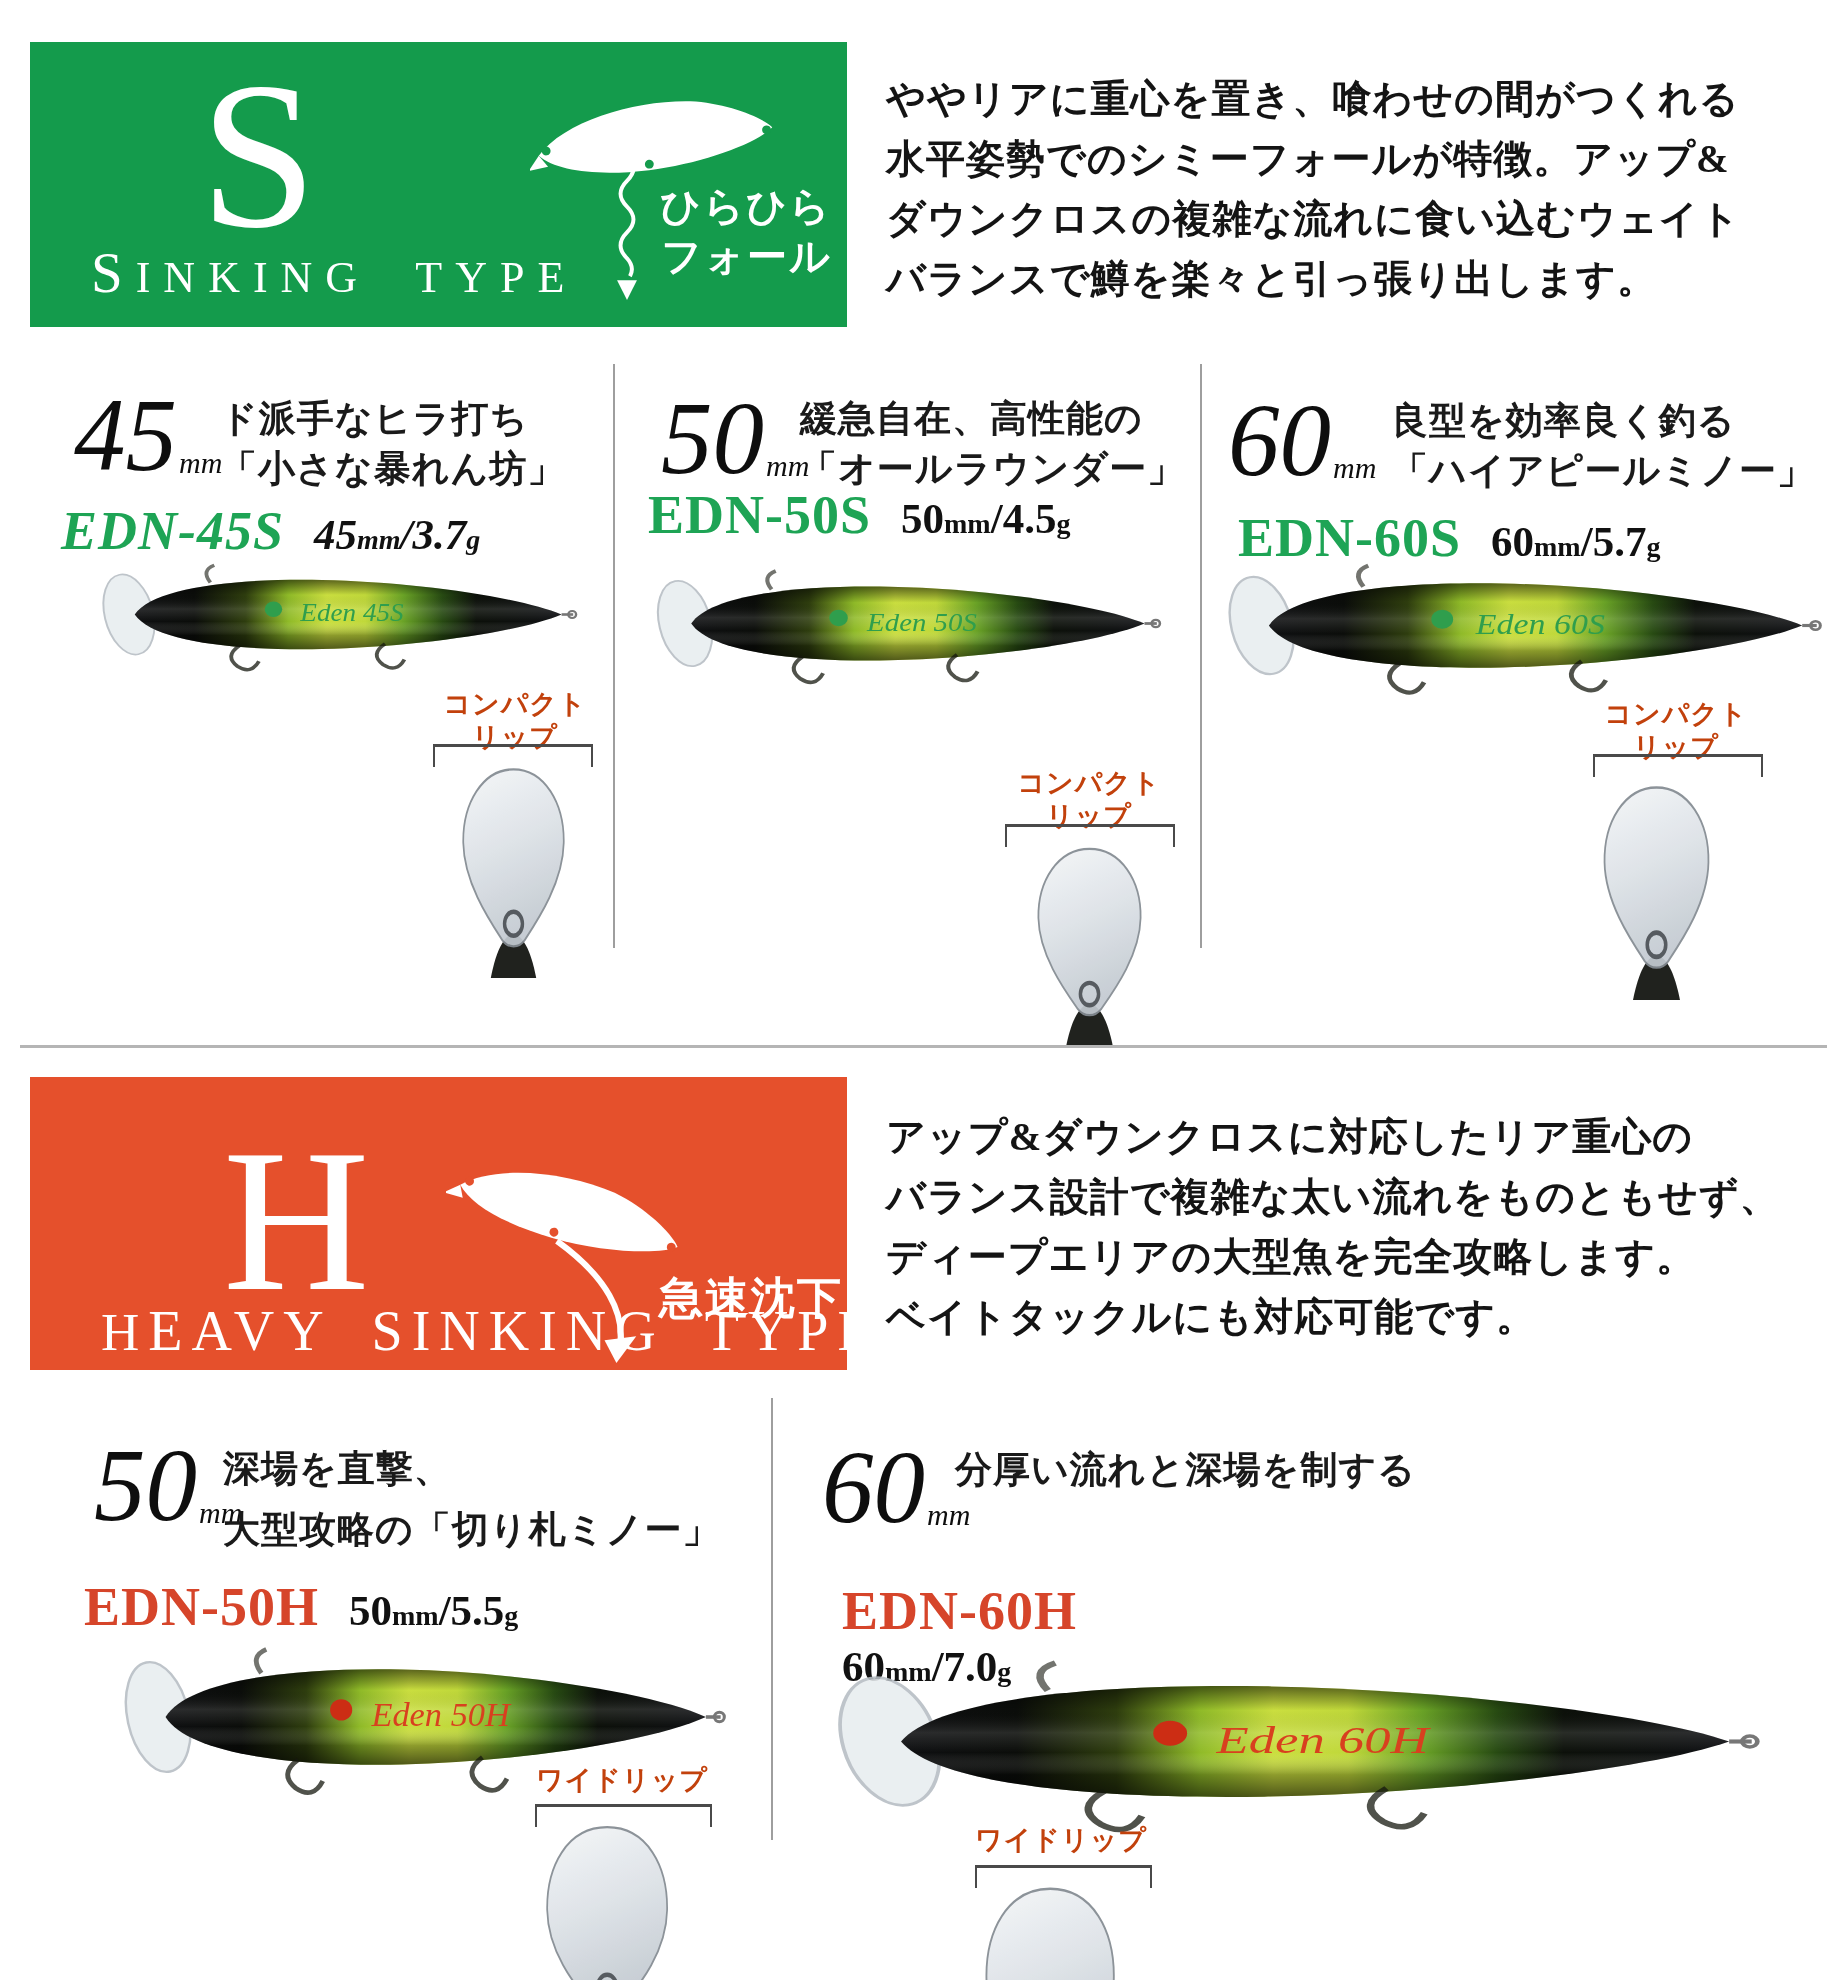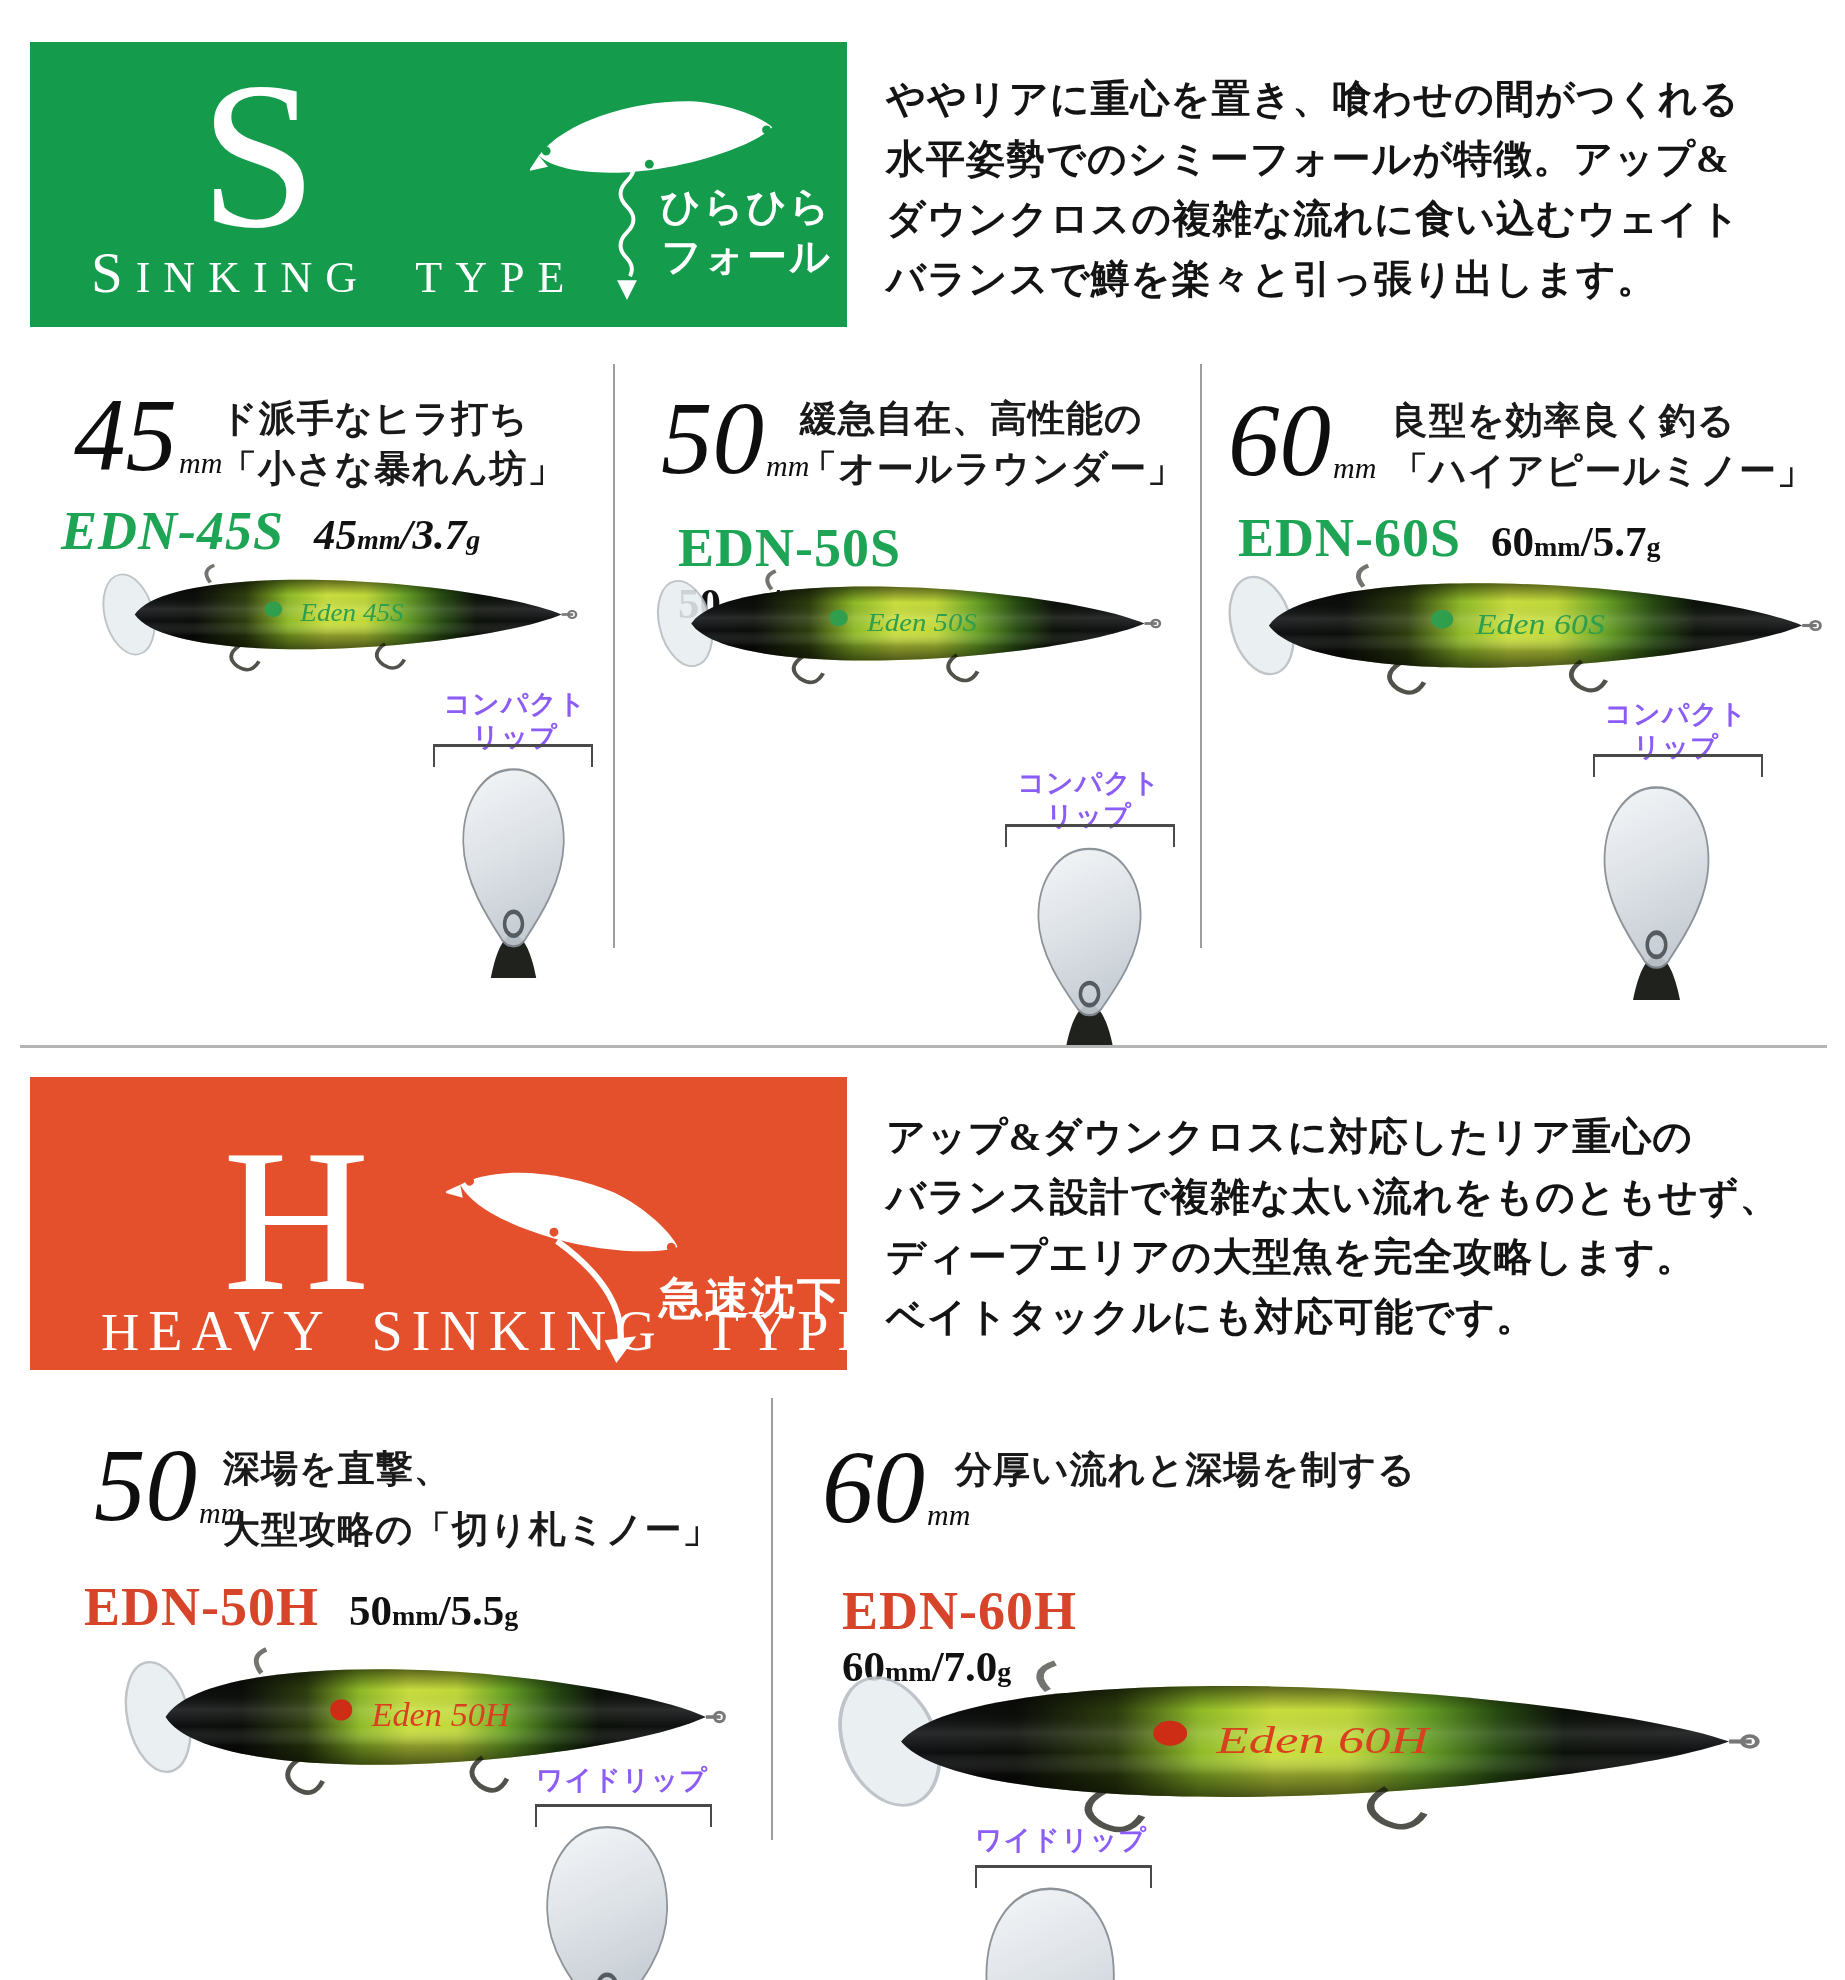--- a/index.html
+++ b/index.html
@@ -26,21 +26,21 @@
   .headline{position:absolute;font-weight:bold;font-size:37px;color:#1a1a1a;letter-spacing:1px;white-space:nowrap;}
   .headline.s-lh{line-height:50px;}
   .headline.h-lh{line-height:61px;}
   .modelRow{position:absolute;display:inline-flex;align-items:baseline;white-space:nowrap;}
   .model{font-family:"Liberation Serif",serif;font-weight:bold;font-size:54px;letter-spacing:1px;}
   .model.green{color:#1ea455;}
   .model.red{color:#d6452a;}
   .spec{font-family:"Liberation Serif",serif;font-weight:600;color:#111;margin-left:30px;}
   .spec .b{font-size:43px;}
   .spec .s{font-size:28px;}
-  .lipLabel{position:absolute;font-weight:bold;font-size:27px;line-height:33px;text-align:center;color:#8b5cf6;letter-spacing:1px;}
+  .lipLabel{position:absolute;font-weight:bold;font-size:27px;line-height:33px;text-align:center;color:#c2410c;letter-spacing:1px;}
   .bracket{position:absolute;border-top:3px solid #4a4a4a;border-left:2px solid #4a4a4a;border-right:2px solid #4a4a4a;height:20px;}
   
   .vdiv{position:absolute;width:2px;background:#9e9e9e;}
   .hdiv{position:absolute;left:20px;width:1807px;height:3px;background:#b5b5b5;}
   svg{display:block;}
 </style>
 </head>
 <body>
 
 <svg width="0" height="0" style="position:absolute" aria-hidden="true">
@@ -143,21 +143,21 @@
   </svg>
 
   <div class="sizeRow" style="left:661px;top:391px;">
       <span class="sizeNum">50</span>
       <span class="sizeUnit">mm</span>
     </div>
   <div class="headline s-lh" style="left:800px;top:394px;">
     <div>緩急自在、高性能の</div>
     <div>「オールラウンダー」</div>
   </div>
-  <div class="modelRow" style="left:648px;top:517px;flex-direction:column;">
+  <div class="modelRow" style="left:648px;top:484px;">
     <span class="model green">EDN-50S</span>
     <span class="spec"><span class="b">50</span><span class="s">mm</span><span class="b">/4.5</span><span class="s">g</span></span>
   </div>
   <svg class="abs" style="left:648px;top:559px;" width="515" height="129" viewBox="0 0 500 140" preserveAspectRatio="none">
     <ellipse cx="36" cy="70" rx="25" ry="47" transform="rotate(-12 36 70)" fill="#e8edf0" opacity="0.88" stroke="#b6bdc3" stroke-width="2"></ellipse>
     <path d="M42,70 C60,40 140,28 235,30 C330,32 440,50 482,70 C440,90 330,108 235,110 C140,112 60,100 42,70 Z" fill="url(#bodyGrad)"></path>
     <path d="M42,70 C60,40 140,28 235,30 C330,32 440,50 482,70 C440,90 330,108 235,110 C140,112 60,100 42,70 Z" fill="url(#vShade)"></path>
     <path d="M150,106 q-16,12 -2,24 q14,10 22,-6" fill="none" stroke="#15180f" stroke-width="4" opacity="0.75"></path>
     <path d="M300,104 q-16,12 -2,24 q14,10 22,-6" fill="none" stroke="#15180f" stroke-width="4" opacity="0.75"></path>
     <path d="M120,33 q-10,-14 4,-20" fill="none" stroke="#15180f" stroke-width="4" opacity="0.6"></path>

